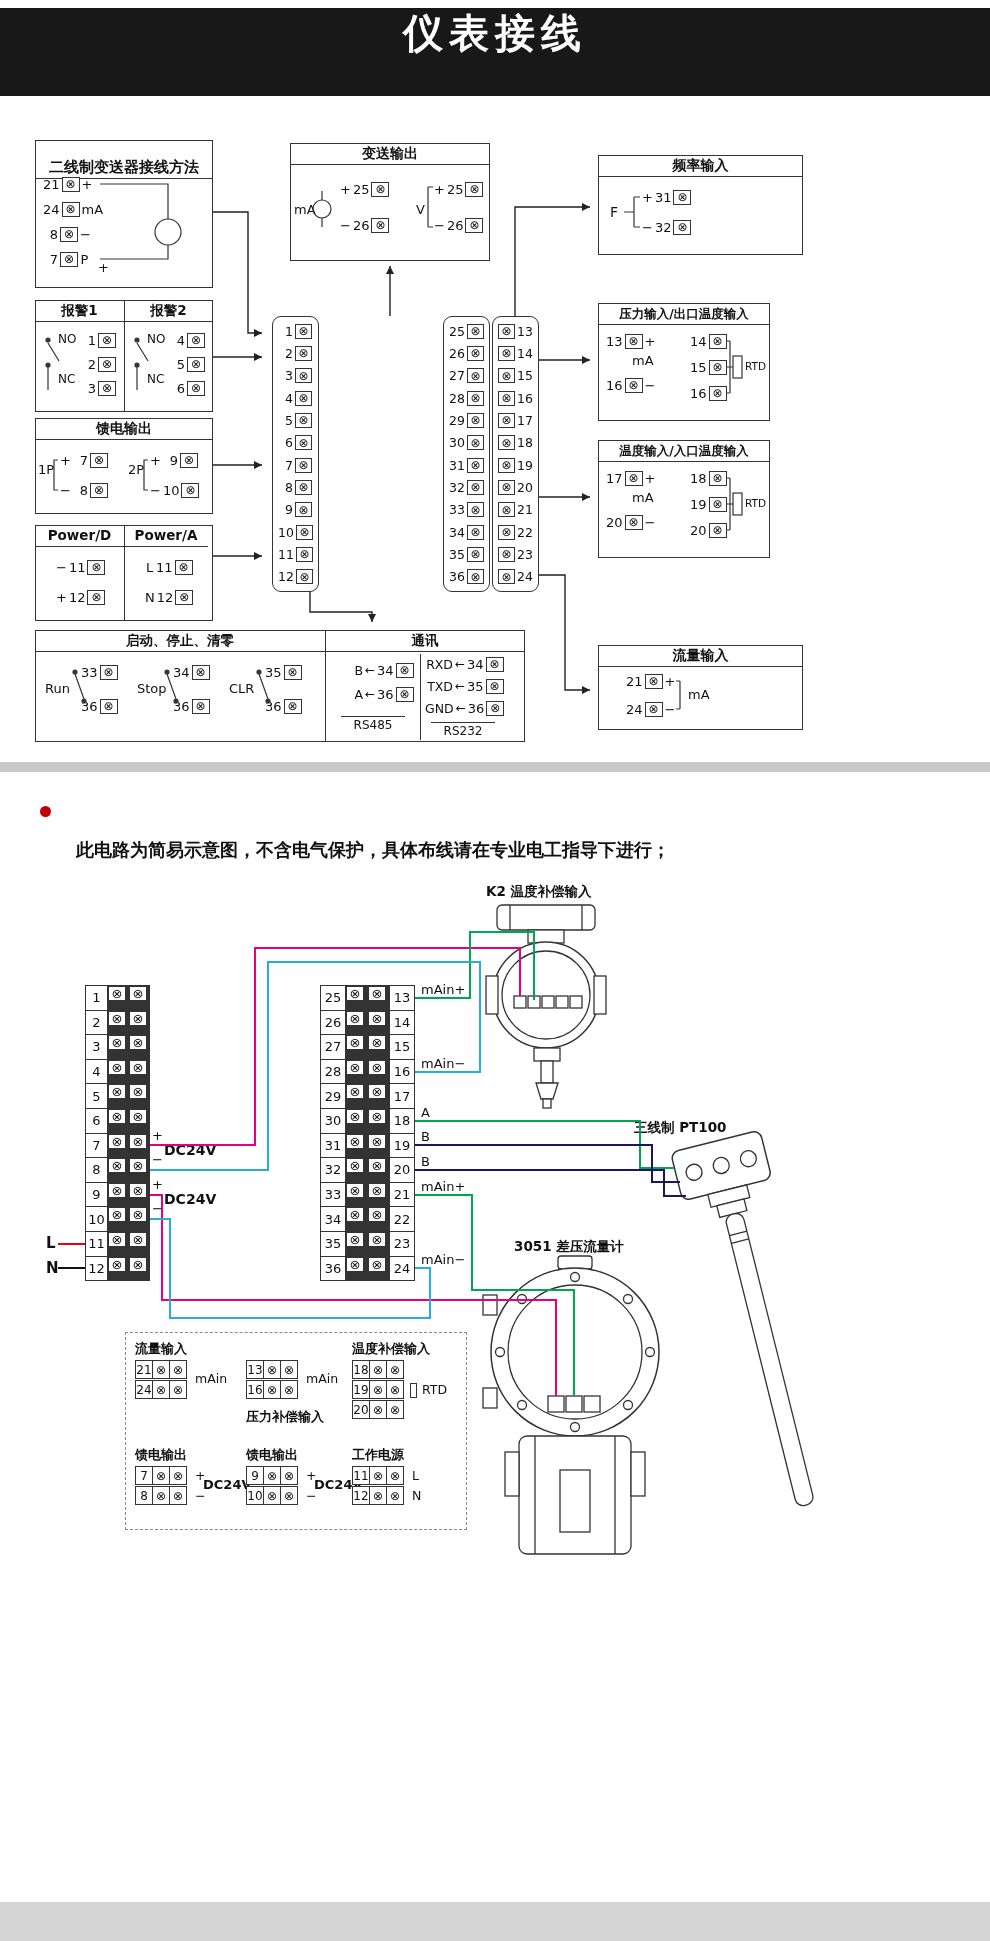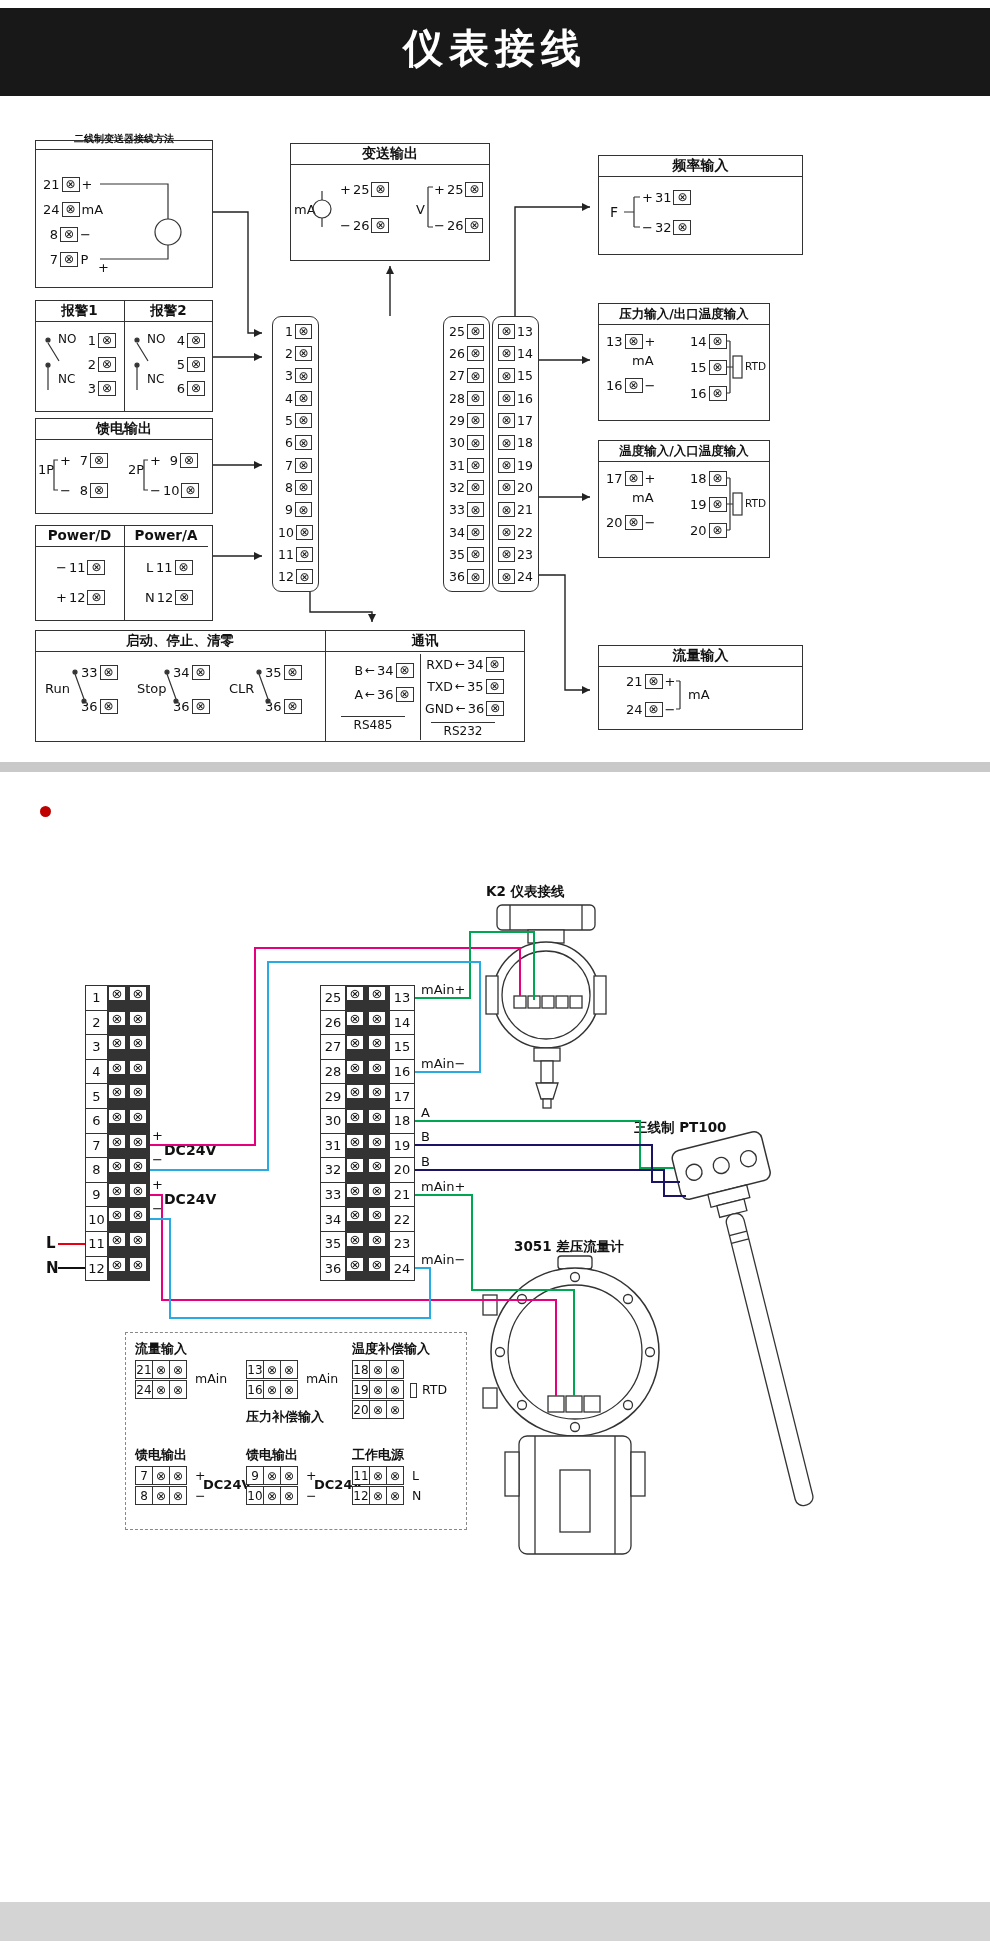--- a/index.html
+++ b/index.html
@@ -1,21 +1,21 @@
 <!DOCTYPE html>
 <html><head>
 <meta charset="utf-8">
 <style>
 *{margin:0;padding:0;box-sizing:border-box}
 html,body{background:#fff}
 body{font-family:"DejaVu Sans","Liberation Sans",sans-serif;color:#111}
 #page{position:relative;width:990px;height:1941px;margin:0 auto;background:#fff;overflow:hidden}
 #page>*{position:absolute}
 .header{left:0;top:8px;width:990px;height:88px;background:#181818;color:#fff;text-align:center;z-index:1}
-.header h1{font-size:40px;font-weight:bold;letter-spacing:6px;padding-top:17px;line-height:1.15}
+.header h1{font-size:40px;font-weight:bold;letter-spacing:6px;padding-top:2px;line-height:1.15}
 .header .sub{font-size:15px;letter-spacing:1px}
 svg.overlay{left:0;top:0;z-index:3;pointer-events:none}
 .box{border:1.2px solid #333;background:#fff;z-index:2}
 .btitle{height:22px;line-height:21px;text-align:center;font-weight:bold;font-size:14px;border-bottom:1.2px solid #333;z-index:2}
 .tcell{height:22px;line-height:21px;text-align:center;font-weight:bold;font-size:13.5px;border-bottom:1.2px solid #333;z-index:2}
 .vdiv{border-left:1.2px solid #333;width:0;z-index:2}
 .r{display:flex;align-items:center;gap:2px;height:16px;font-size:13px;z-index:2}
 .num{min-width:15px;text-align:right;font-size:13px}
 .sg{min-width:9px;text-align:center;font-size:13px}
 .clbl{min-width:28px;text-align:right;font-size:12.5px}
@@ -48,21 +48,21 @@
 </head>
 <body>
 
 <div id="page">
 
   <div class="header">
     <h1>仪表接线</h1>
   </div>
 
   <div class="box" style="left:35px;top:140px;width:178px;height:148px"></div>
-  <div class="btitle" style="left:35px;top:128px;width:178px;font-size:10px">二线制变送器接线方法</div>
+  <div class="btitle" style="left:35px;top:157px;width:178px;font-size:15px">二线制变送器接线方法</div>
   <div class="r" style="left:43px;top:176px">
       <span class="num">21</span>
       <span class="term">⊗</span>
       <span class="sg">+</span>
     </div>
   <div class="r" style="left:43px;top:201px">
       <span class="num">24</span>
       <span class="term">⊗</span>
       <span class="sg">mA</span>
     </div>
@@ -480,22 +480,23 @@
       </div>
       <div class="vrow">
         <span class="term">⊗</span>
         <span class="num">24</span>
       </div>
     </div>
 
   <div class="divider"></div>
 
   <div class="bullet" style="left:40px;top:806px"></div>
-
-  <div class="devlbl" style="left:486px;top:883px">K2  仪表接线</div>
+  <div class="sec2note" style="left:76px;top:838px">此电路为简易示意图，不含电气保护，具体布线请在专业电工指导下进行；</div>
+
+  <div class="devlbl" style="left:486px;top:883px">K2  温度补偿输入</div>
   <div class="lbl" style="left:514px;top:1010px;font-size:12px;letter-spacing:5px">+ − + −</div>
   <div class="lbl" style="left:521px;top:1025px;font-size:11px;letter-spacing:9px">A  B</div>
   <div class="devlbl" style="left:634px;top:1119px">三线制  PT100</div>
   <div class="devlbl" style="left:514px;top:1238px">3051  差压流量计</div>
   <div class="lbl" style="left:551px;top:1416px;font-size:13px;letter-spacing:6px">+  −</div>
 
   <div class="lbl bold" style="left:46px;top:1234px;font-size:15px">L</div>
   <div class="lbl bold" style="left:46px;top:1259px;font-size:15px">N</div>
 
   <div class="grid" id="gstrip1" style="left:85px;top:985px;grid-template-columns:21px 20px 20px;grid-template-rows:repeat(12,23.6px)">

